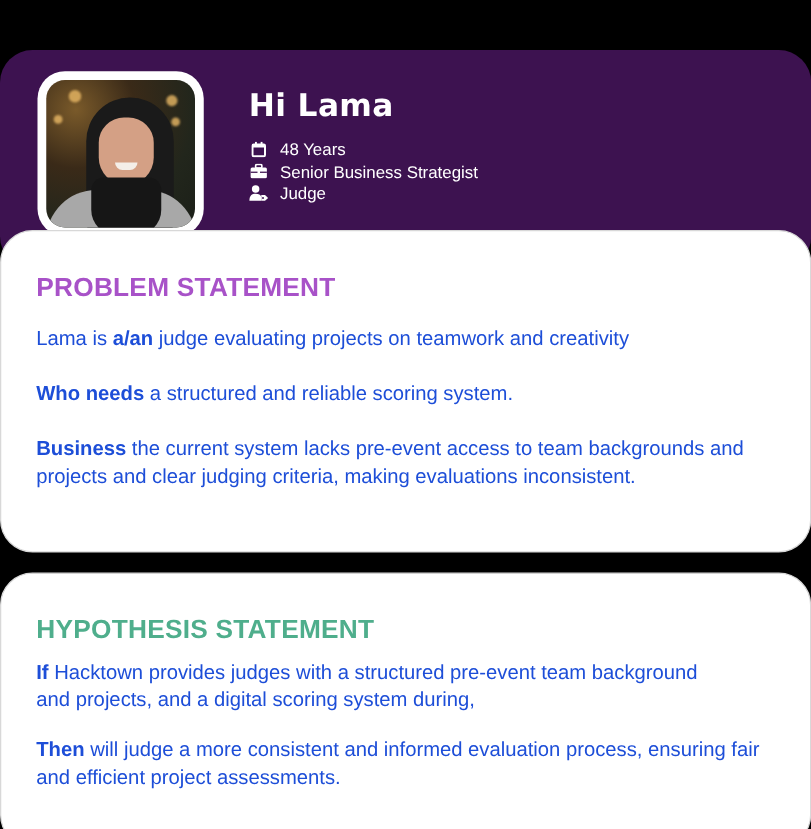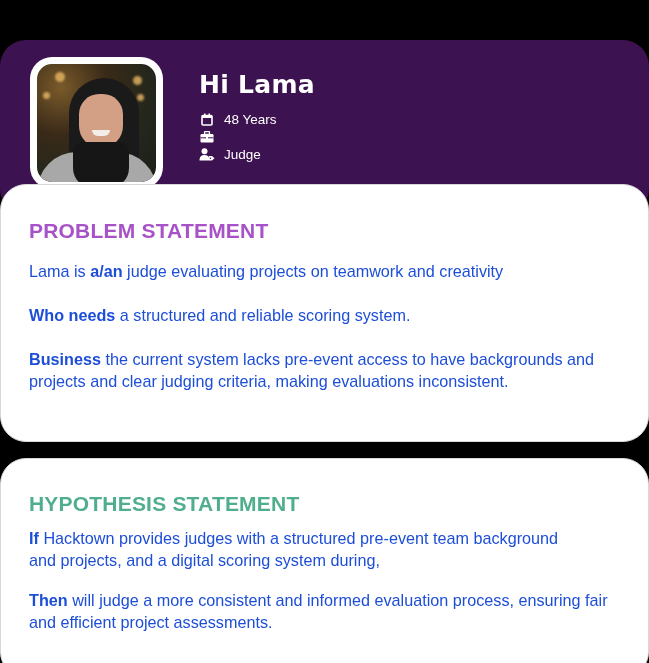--- a/index.html
+++ b/index.html
@@ -102,39 +102,40 @@
     </div>
     <div class="info-row">
       <span class="icon">
         <svg width="14" height="12" viewBox="0 0 14 12">
             <rect x="4.5" y="0.5" width="5" height="3" rx="1" fill="none" stroke="#fff" stroke-width="1.3"></rect>
             <rect x="0.5" y="3" width="13" height="8.5" rx="1.2" fill="#fff"></rect>
             <rect x="0.5" y="6.3" width="13" height="1" fill="#3d1250"></rect>
             <rect x="6" y="5.6" width="2" height="2.4" fill="#fff"></rect>
           </svg>
       </span>
+      <span class="text">Senior Business Strategist</span>
     </div>
     <div class="info-row">
       <span class="icon">
         <svg width="16" height="13" viewBox="0 0 16 13">
             <circle cx="5.5" cy="3.2" r="3" fill="#fff"></circle>
             <path d="M0.5 12.5 C0.5 8.5 2.5 7 5.5 7 C8 7 9.5 8 10 9.5 L10 12.5 Z" fill="#fff"></path>
             <path d="M10 8 L13 8 L15.5 10.3 L13 12.6 L10 12.6 Z" fill="#fff"></path>
             <circle cx="11.4" cy="10.3" r="0.8" fill="#3d1250"></circle>
           </svg>
       </span>
       <span class="text">Judge</span>
     </div>
   </div>
 </div>
 
 <div class="card card-1">
   <div class="card-title">PROBLEM STATEMENT</div>
   <p class="para" style="top:75px;"><span>Lama is </span><b>a/an</b><span> judge evaluating projects on teamwork and creativity</span></p>
   <p class="para" style="top:119px;"><b>Who needs</b><span> a structured and reliable scoring system.</span></p>
-  <p class="para" style="top:163px; width:605px;"><b>Business</b><span> the current system lacks pre-event access to have backgrounds and projects and clear judging criteria, making evaluations inconsistent.</span></p>
+  <p class="para" style="top:163px; width:605px;"><b>Business</b><span> the current system lacks pre-event access to team backgrounds and projects and clear judging criteria, making evaluations inconsistent.</span></p>
 </div>
 
 <div class="card card-2">
   <div class="card-title">HYPOTHESIS STATEMENT</div>
   <p class="para" style="top:68px; width:560px;"><b>If</b><span> Hacktown provides judges with a structured pre-event team background and projects, and a digital scoring system during,</span></p>
   <p class="para" style="top:130px; width:590px;"><b>Then</b><span> will judge a more consistent and informed evaluation process, ensuring fair and efficient project assessments.</span></p>
 </div>
 
 </body></html>

